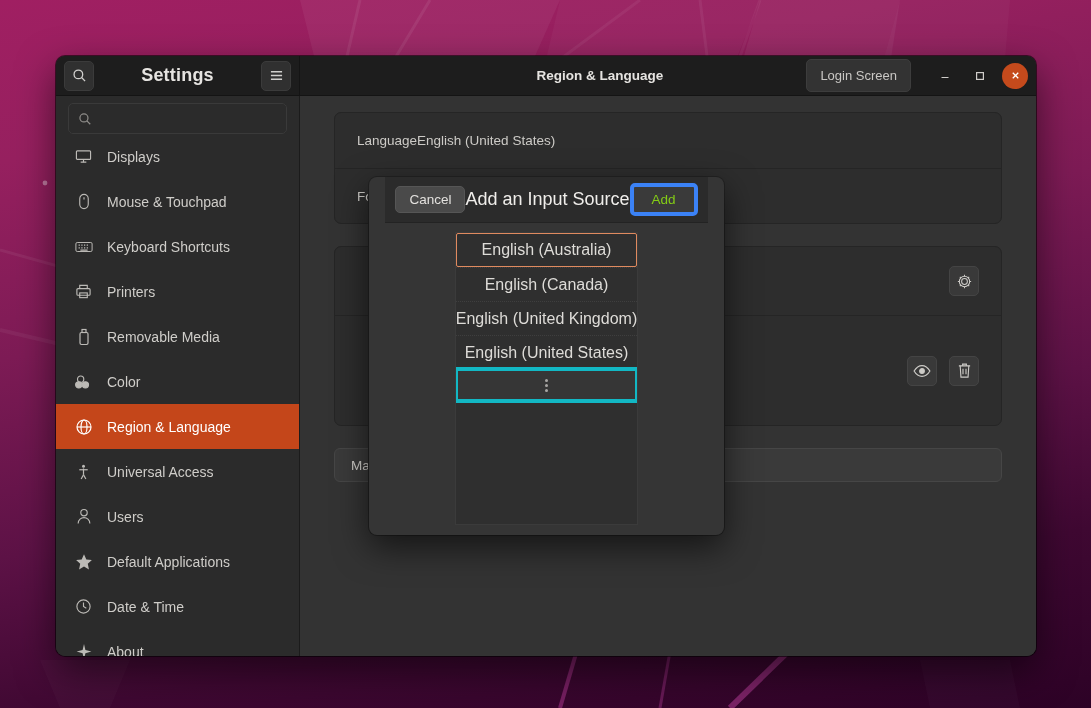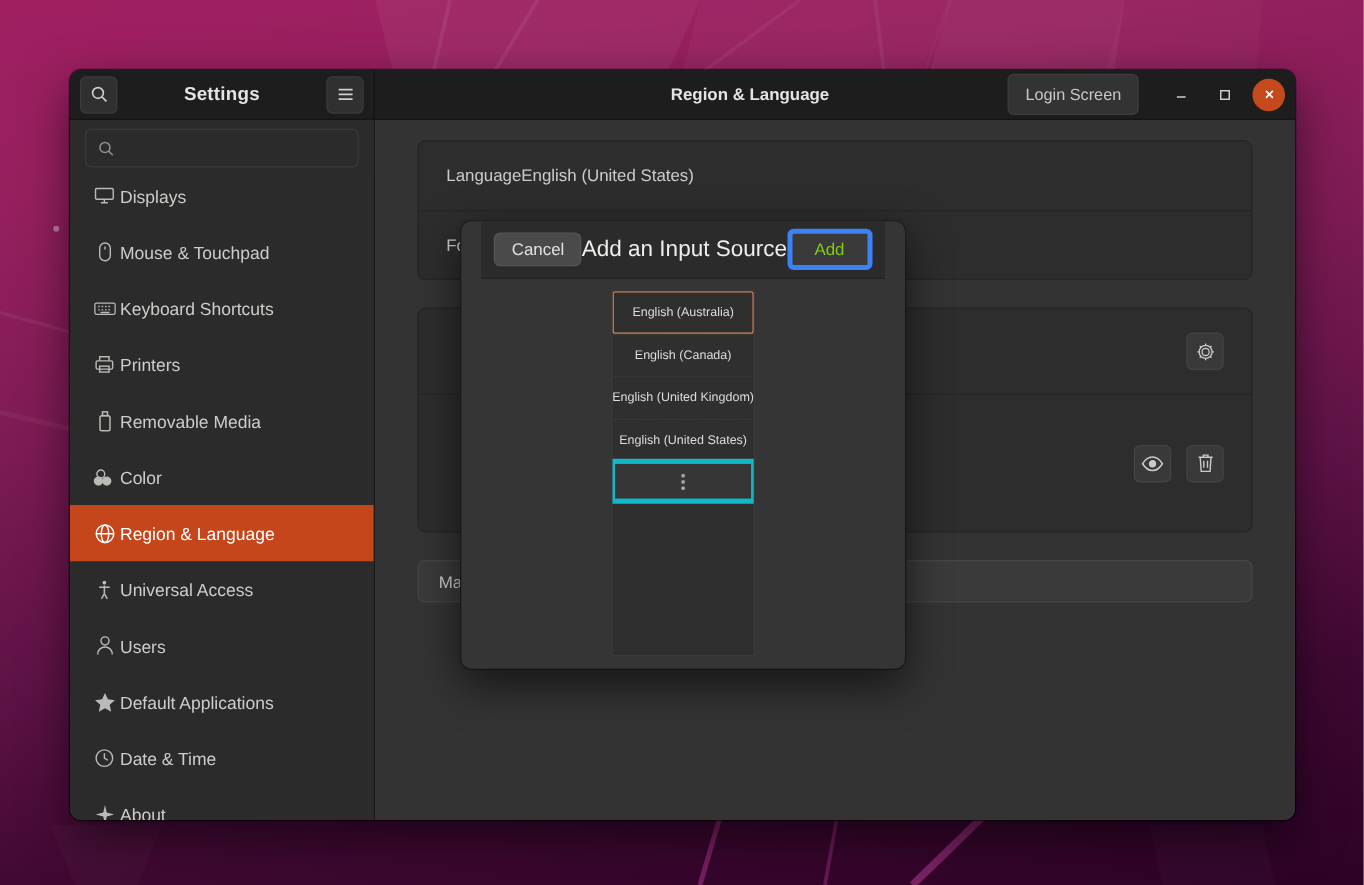--- a/index.html
+++ b/index.html
@@ -37,21 +37,21 @@
     border-right: 1px solid #141414;
   }
   .hdr-btn {
     width: 30px; height: 30px; border-radius: 5px;
     background: #303030; border: 1px solid #3b3b3b;
     display: flex; align-items: center; justify-content: center;
     color: #d0cfcd; cursor: pointer;
   }
   #titlebar-left .hdr-title {
     flex: 1; text-align: center; color: #e6e4e1;
-    font-size: 15px; font-weight: bold; letter-spacing: .2px;
+    font-size: 18px; font-weight: bold; letter-spacing: .2px;
   }
   #titlebar-right {
     flex: 1; height: 100%; display: flex; align-items: center;
     padding: 0 8px 0 0; position: relative;
   }
   #page-title {
     position: absolute; left: 0; right: 0; text-align: center;
     color: #e6e4e1; font-size: 13.5px; font-weight: bold; pointer-events: none;
     width: 600px;
   }
@@ -80,21 +80,21 @@
     position: absolute; top: 0; left: 0; right: 0; height: 44px;
     background: #2b2b2b; z-index: 3; padding: 7px 12px 0 12px;
   }
   #sidebar-search {
     height: 31px; border: 1px solid #3a3a3a; border-radius: 5px;
     background: #2b2b2b; display: flex; align-items: center; padding: 0 9px;
     color: #8f8d8a; cursor: text;
   }
   #sidebar-list { position: absolute; top: 0; left: 0; right: 0; bottom: 0; padding-top: 38px; }
   .nav-item {
-    height: 45px; display: flex; align-items: center; gap: 3px;
+    height: 45px; display: flex; align-items: center; gap: 14px;
     padding: 0 12px 0 18px; color: #cfcdc9; font-size: 14px; cursor: pointer;
   }
   .nav-item .ico { width: 19px; height: 19px; display: flex; align-items: center; justify-content: center; color: #bcbab6; }
   .nav-item.active { background: #c4461a; color: #ffffff; }
   .nav-item.active .ico { color: #ffffff; }
 
   
   #content {
     flex: 1; background: #333333; position: relative; overflow: hidden;
     padding: 16px 34px;
@@ -142,21 +142,21 @@
     background: #3a3a3a; border: 4px solid #3b82f6; border-radius: 5px;
     color: #84cc16; font-size: 13.5px; padding: 5px 18px; cursor: default;
   }
   #dlg-body { flex: 1; padding: 9px 9px 10px 9px; min-height: 0; }
   #src-list {
     height: 100%; background: #2f2f2f; border: 1px solid #3b3b3b;
     overflow: hidden;
   }
   .src-item {
     height: 34px; display: flex; align-items: center; justify-content: center;
-    color: #dedcd8; font-size: 10px; cursor: pointer; position: relative;
+    color: #dedcd8; font-size: 16px; cursor: pointer; position: relative;
   }
   .src-item + .src-item { border-top: 1px dotted #3f3f3f; }
   .src-item.selected {
     border: 1px solid #e08a5f; border-radius: 2px; border-top: 1px solid #e08a5f;
   }
   .src-item.more-row {
     outline: 4px solid #12b8c4; outline-offset: -1px;
     border: 1px solid #12b8c4; background: #363636;
     margin: 1px 1px 0 1px; height: 30px;
   }

